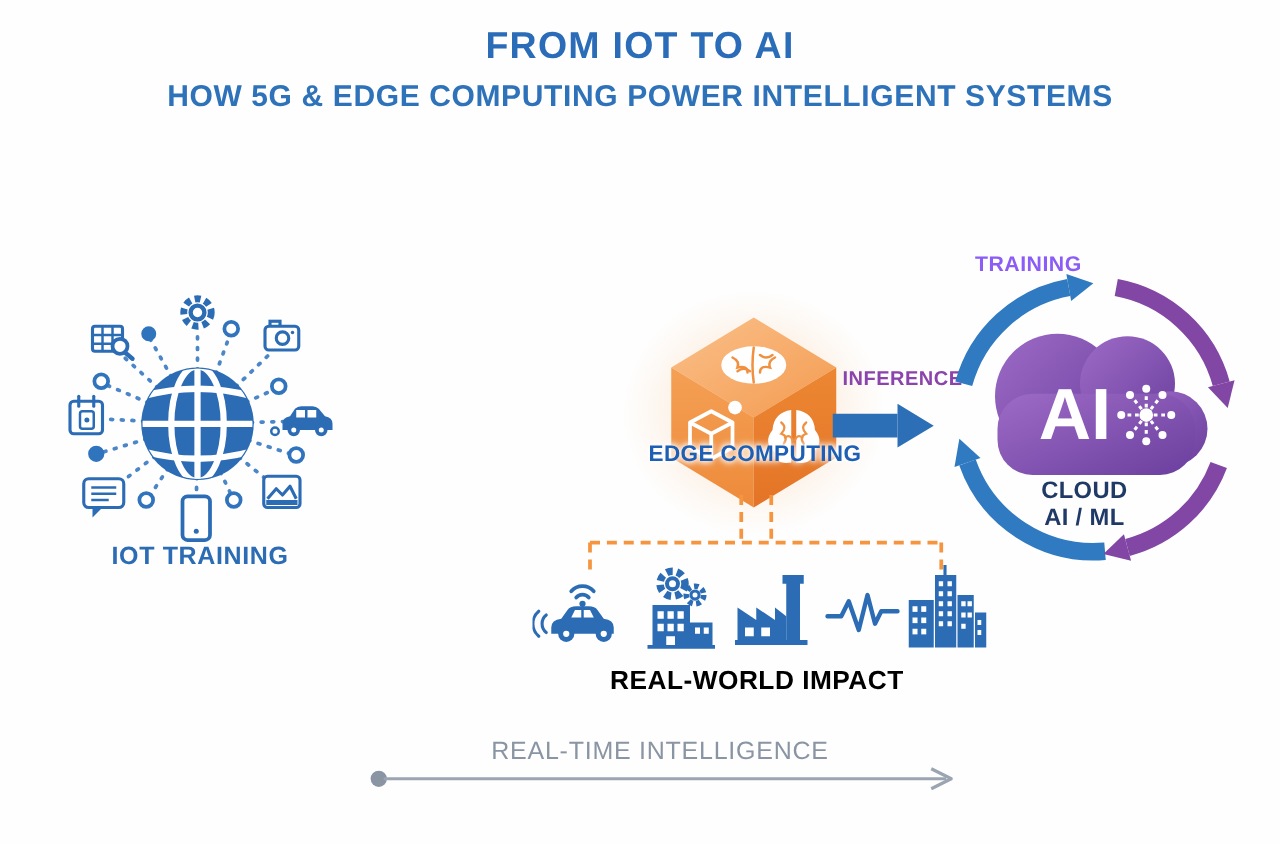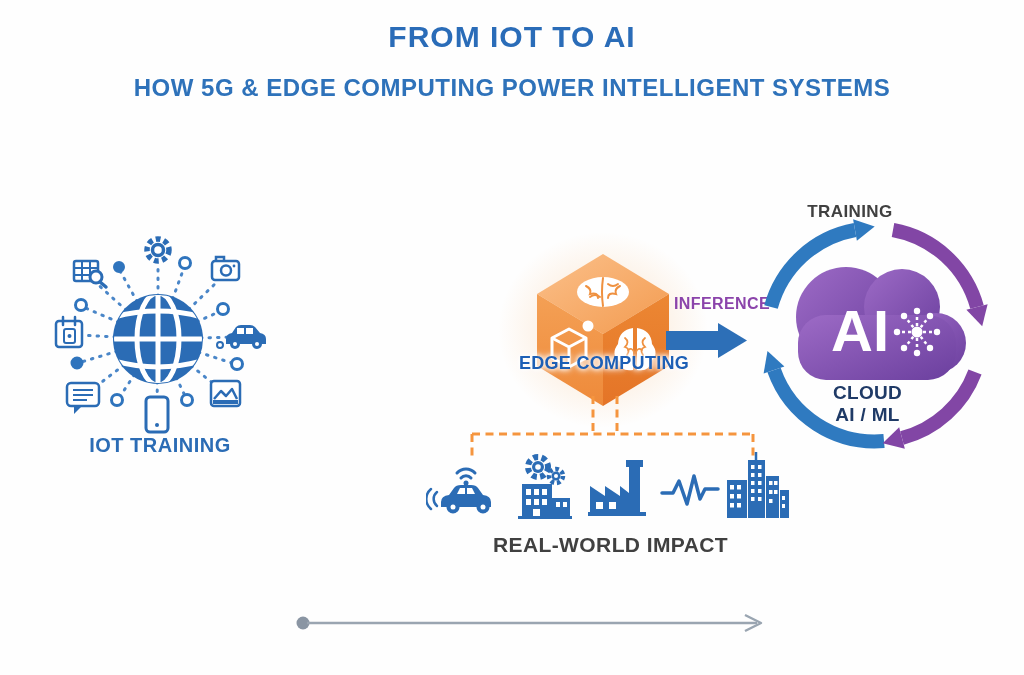--- a/index.html
+++ b/index.html
@@ -2,47 +2,47 @@
 <html><head>
 <meta charset="utf-8">
 <style>
   html,body{margin:0;padding:0;}
   body{font-family:"Liberation Sans",sans-serif;background:#fff;}
   .stage{position:relative;width:1024px;height:675px;background:#fefefe;overflow:hidden;}
   .abs{position:absolute;}
   
   .hdr{left:0;top:0;width:1024px;text-align:center;}
   .title{margin:0;padding-top:20px;font-size:30px;font-weight:800;letter-spacing:1px;color:#2a6cb8;}
-  .subtitle{margin:10px;padding-top:10px;font-size:24px;font-weight:600;letter-spacing:.5px;color:#2e72ba;text-align:center;}
+  .subtitle{margin:0;padding-top:10px;font-size:24px;font-weight:600;letter-spacing:.5px;color:#2e72ba;text-align:center;}
   
   .iot-hub{left:30px;top:225px;width:250px;height:230px;}
   .iot-label{left:60px;top:434px;width:200px;text-align:center;font-size:20px;font-weight:700;color:#2b6cb5;letter-spacing:.5px;}
   
   .wave{left:262px;top:300px;width:285px;height:118px;}
   
   .edge-glow{left:498px;top:232px;width:210px;height:196px;background:radial-gradient(closest-side,rgba(243,152,60,.28),rgba(243,152,60,0));}
   .edge{left:528px;top:250px;width:150px;height:158px;}
   .edge-label{left:518px;top:353px;width:172px;text-align:center;font-size:18px;font-weight:700;color:#1d5fb5;
     text-shadow:0 0 4px #fff,0 0 6px #fff,0 0 8px #fff;letter-spacing:.3px;}
   
   .inference-label{left:660px;top:295px;width:124px;text-align:center;font-size:16px;font-weight:700;color:#8b44ab;letter-spacing:.4px;}
   .inference-arrow{left:666px;top:323px;width:82px;height:36px;}
   
   .cloud-area{left:724px;top:195px;width:298px;height:278px;}
-  .training-label{left:780px;top:202px;width:140px;text-align:center;font-size:17px;font-weight:700;color:#404040;letter-spacing:.4px;}
+  .training-label{left:780px;top:202px;width:140px;font-size:17px;font-weight:700;color:#8b5cf6;letter-spacing:.4px;}
   .cloud-caption{left:795px;top:382px;width:145px;text-align:center;font-size:19px;font-weight:800;color:#1f3a66;line-height:22px;letter-spacing:.3px;}
   
   .connector{left:460px;top:392px;width:310px;height:74px;}
   
   .impact-car{left:426px;top:460px;width:74px;height:60px;}
   .impact-building{left:514px;top:452px;width:62px;height:68px;}
   .impact-factory{left:588px;top:456px;width:64px;height:64px;}
   .impact-pulse{left:660px;top:472px;width:60px;height:38px;}
   .impact-city{left:722px;top:450px;width:68px;height:70px;}
-  .impact-label{left:488px;top:533px;width:240px;text-align:right;font-size:21px;font-weight:700;color:#404040;letter-spacing:.4px;}
+  .impact-label{left:488px;top:533px;width:240px;text-align:left;font-size:21px;font-weight:700;color:#000000;letter-spacing:.4px;}
   
   .timeline-label{left:378px;top:590px;width:300px;text-align:center;font-size:20px;font-weight:500;color:#8a95a3;letter-spacing:.6px;}
   .timeline-arrow{left:293px;top:611px;width:480px;height:24px;}
 </style>
 </head>
 <body>
 
 <div class="stage">
 
   <header class="abs hdr">
@@ -378,20 +378,21 @@
         <rect x="47" y="40" width="3.5" height="4"></rect>
           <rect x="52" y="40" width="3.5" height="4"></rect>
         <rect x="47" y="49" width="3.5" height="4"></rect>
         <rect x="60" y="46" width="3" height="4"></rect>
           <rect x="60" y="54" width="3" height="4"></rect>
       </g>
     </svg>
   </div>
   <div class="abs impact-label">REAL-WORLD IMPACT</div>
 
+  <div class="abs timeline-label">REAL-TIME INTELLIGENCE</div>
   <div class="abs timeline-arrow">
     <svg width="480" height="24" viewBox="0 0 480 24">
       <circle cx="10" cy="12" r="6.5" fill="#8a95a3"></circle>
       <line x1="14" y1="12" x2="464" y2="12" stroke="#9aa5b1" stroke-width="2.5"></line>
       <polyline points="452,4 468,12 452,20" fill="none" stroke="#9aa5b1" stroke-width="2.5" stroke-linejoin="round"></polyline>
     </svg>
   </div>
 
 </div>
 

